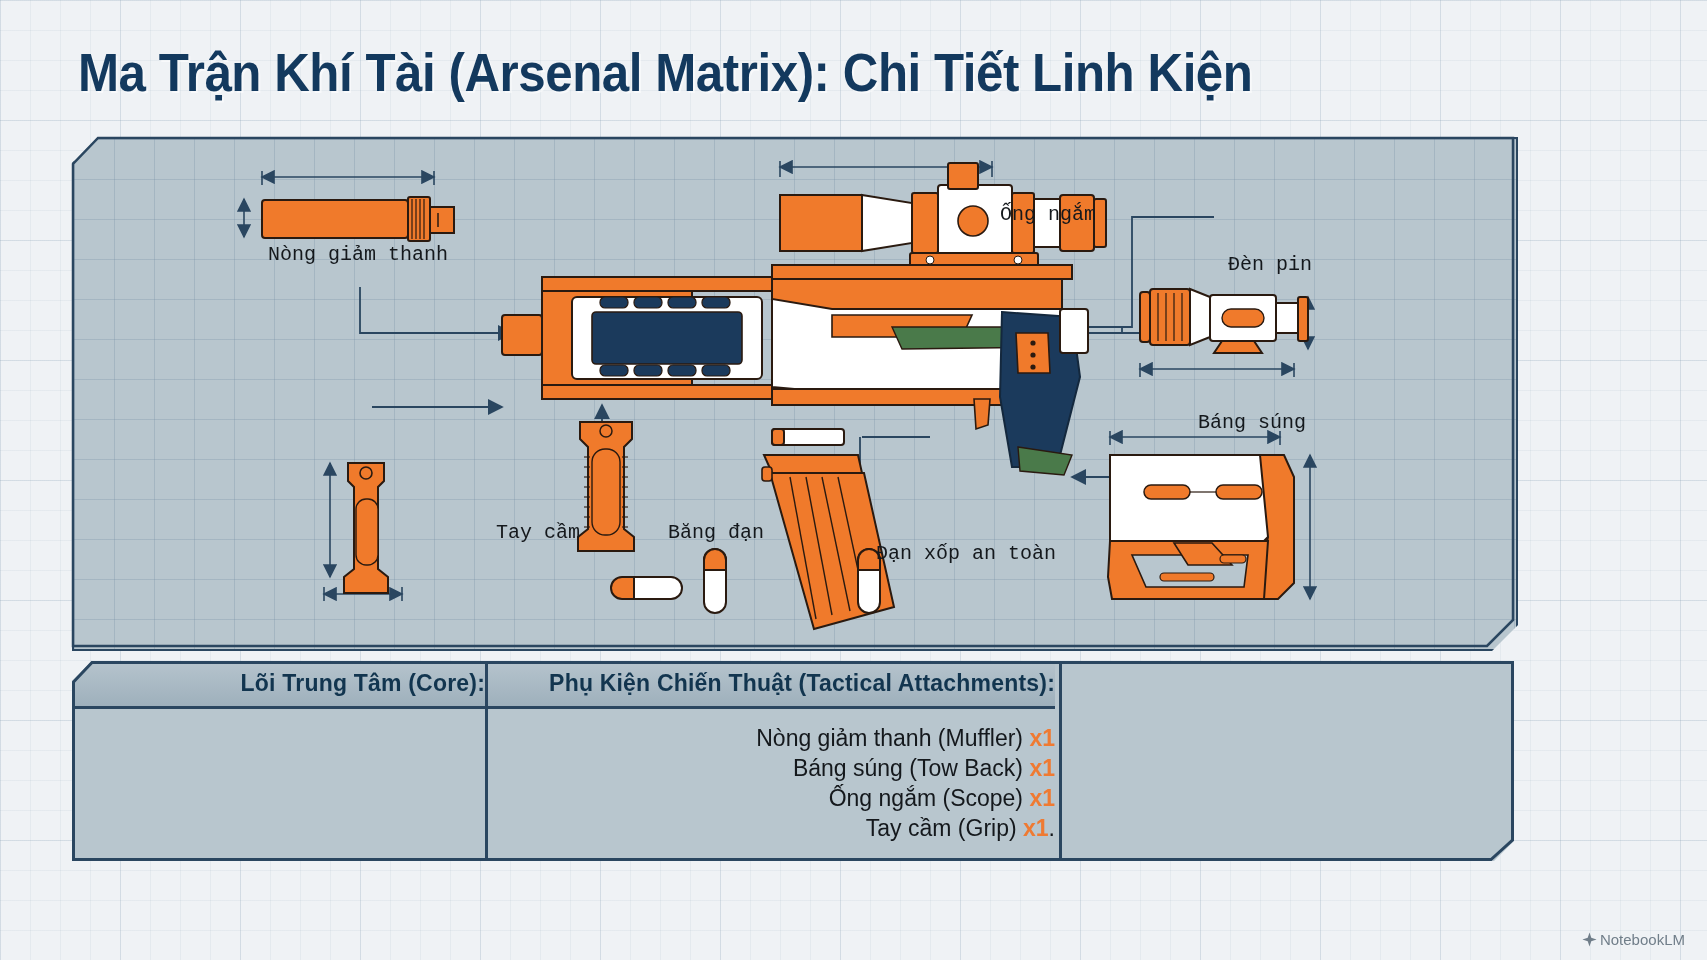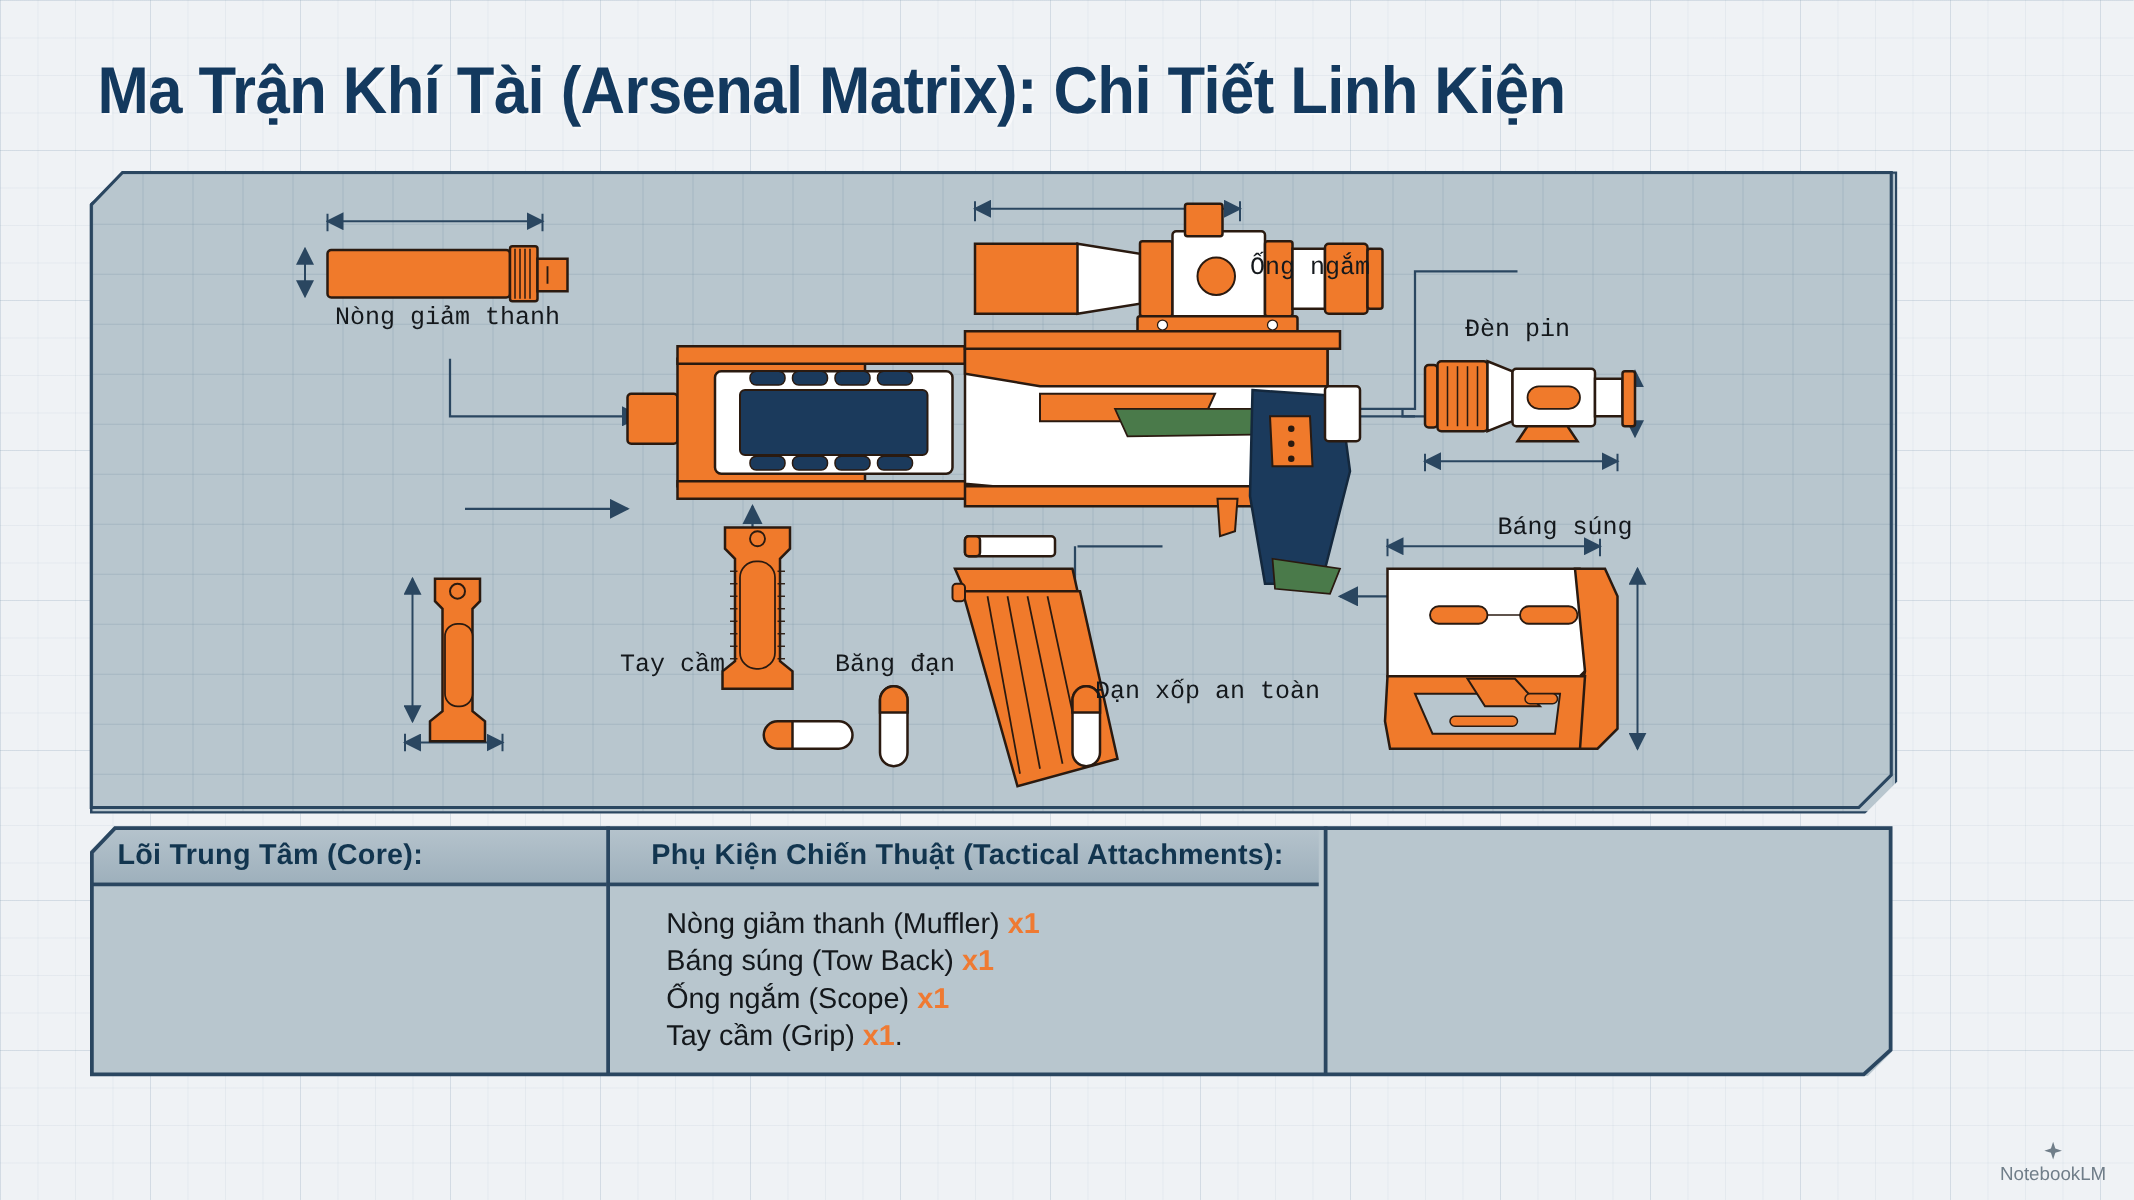--- a/index.html
+++ b/index.html
@@ -52,20 +52,21 @@
     font-family:Liberation Mono, monospace;
     white-space:nowrap;
   }
 
   
   #table{
     position:absolute;left:72px;top:661px;width:1442px;height:200px;
     clip-path:polygon(20px 0,100% 0,100% calc(100% - 20px),calc(100% - 20px) 100%,0 100%,0 20px);
     background:#b8c6ce;
     display:flex;
+    text-align:right;
   }
   #tableoutline{
     position:absolute;left:72px;top:661px;width:1442px;height:200px;pointer-events:none;
   }
   .col{position:relative;box-sizing:border-box;}
   .col.c1{width:413px;}
   .col.c2{width:570px;}
   .col.c3{width:455px;}
   .colhead{
     height:45px;line-height:45px;
@@ -80,21 +81,21 @@
   .colbody{padding:14px 0 0 22px;}
   .col.c2 .colbody{padding-left:48px;}
   .col.c3 .colbody{padding-left:24px;}
   .item{font-size:23px;color:#14181c;line-height:30px;white-space:nowrap;}
   .qty{color:#ef7a32;font-weight:bold;}
   .vdiv{position:absolute;top:0;width:3px;height:100%;background:#2a4660;}
 
   #watermark{
     position:absolute;right:22px;bottom:12px;
     display:flex;align-items:center;gap:2px;
-    color:#5b6a77;font-size:15px;opacity:.85;flex-direction:column;
+    color:#5b6a77;font-size:15px;opacity:.85;
   }
 </style>
 </head>
 <body>
 
 <div id="page">
 
   <div id="title">Ma Trận Khí Tài (Arsenal Matrix): Chi Tiết Linh Kiện</div>
 
   <div id="panel"></div>
@@ -305,21 +306,21 @@
       <path d="M1038,404 L1196,404 L1192,462 L1040,462 L1036,440 Z" fill="#F07A2B" stroke="#2a1a10" stroke-width="2"></path>
       <path d="M1060,418 L1176,418 L1172,450 L1074,450 Z" fill="#b8c6ce" stroke="#2a1a10" stroke-width="1.6"></path>
       <path d="M1102,406 L1140,406 L1160,428 L1116,428 Z" fill="#F07A2B" stroke="#2a1a10" stroke-width="1.6"></path>
       <rect x="1148" y="418" width="26" height="8" rx="4" fill="#F07A2B" stroke="#2a1a10" stroke-width="1.2"></rect>
       <rect x="1088" y="436" width="54" height="8" rx="4" fill="#F07A2B" stroke="#2a1a10" stroke-width="1.2"></rect>
     </g>
   </svg>
 
   <div class="lbl" style="left:268px;top:243px;">Nòng giảm thanh</div>
   <div class="lbl" style="left:1000px;top:203px;">Ống ngắm</div>
-  <div class="lbl" style="left:1172px;top:253px;">Đèn pin</div>
+  <div class="lbl" style="left:1228px;top:253px;">Đèn pin</div>
   <div class="lbl" style="left:1198px;top:411px;">Báng súng</div>
   <div class="lbl" style="left:496px;top:521px;">Tay cầm</div>
   <div class="lbl" style="left:668px;top:521px;">Băng đạn</div>
   <div class="lbl" style="left:876px;top:542px;">Đạn xốp an toàn</div>
 
   <div id="table">
 
     <div class="col c1">
       <div class="colhead">Lõi Trung Tâm (Core):</div>
     </div>

